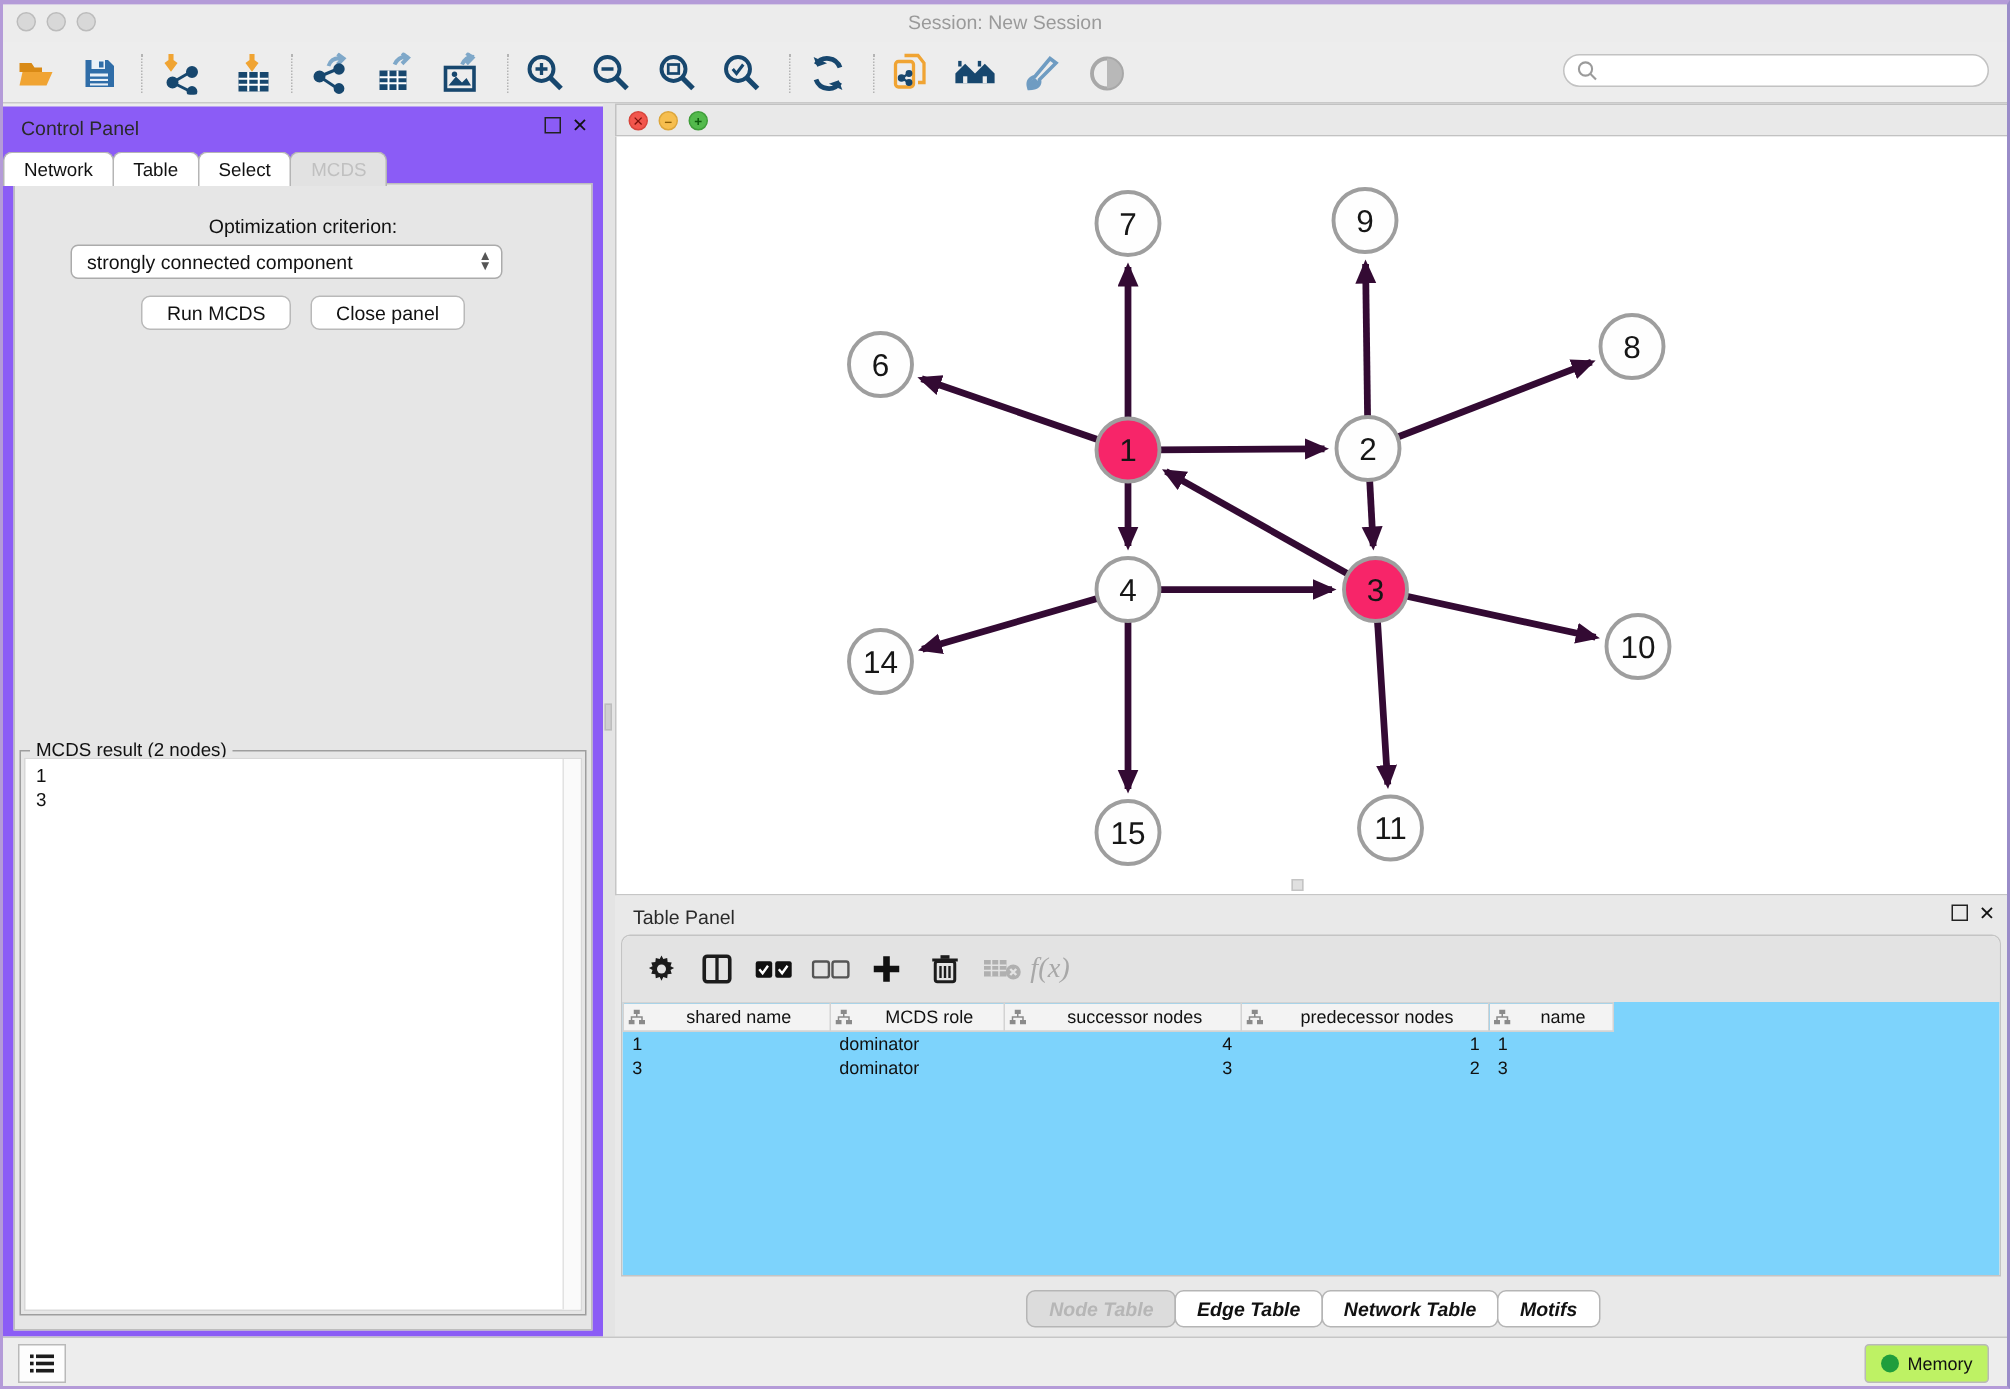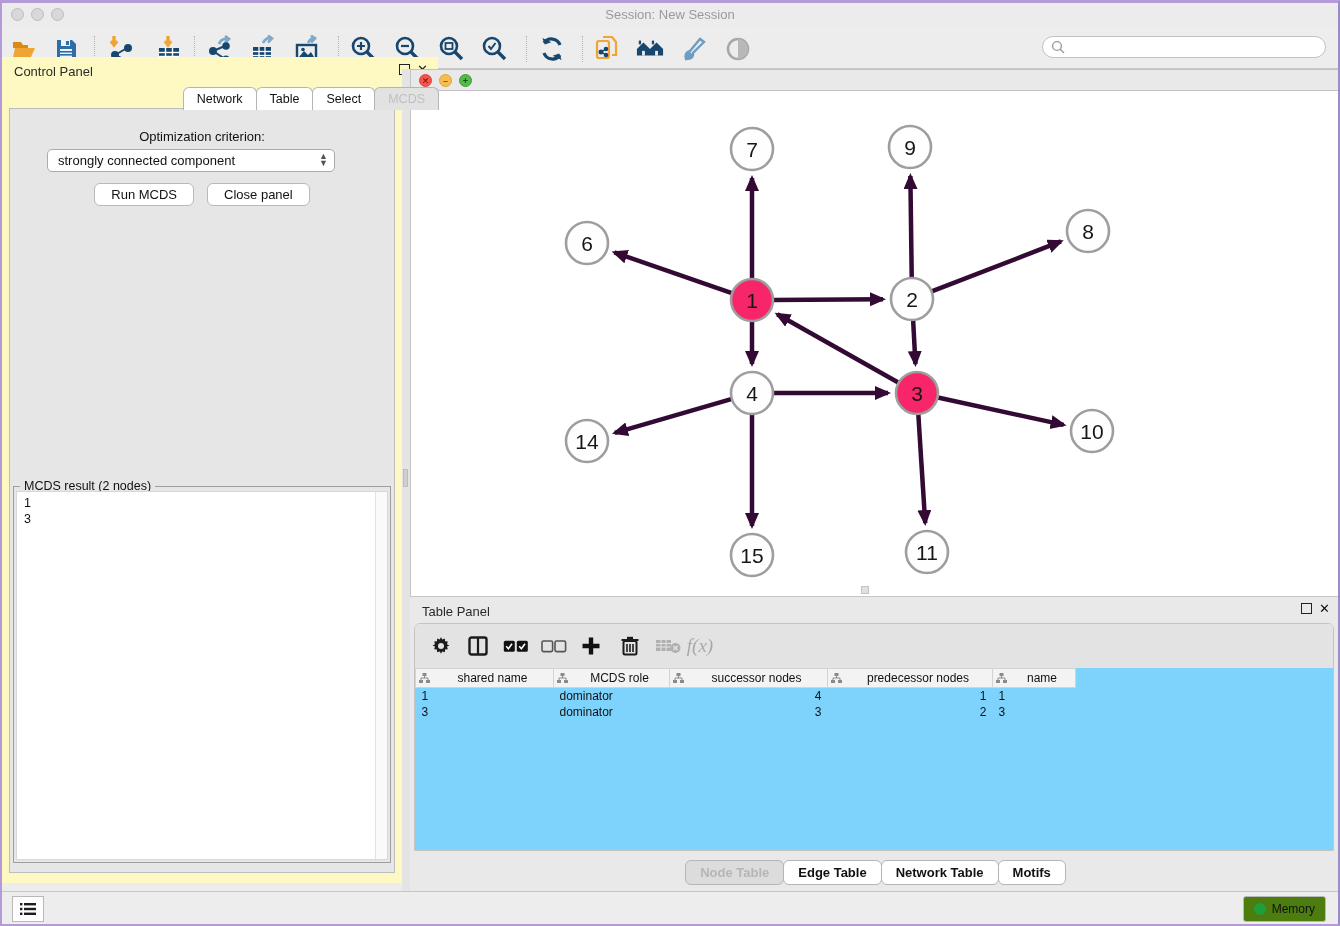--- a/index.html
+++ b/index.html
@@ -16,27 +16,27 @@
   .traffic{position:absolute;top:5px;width:13px;height:13px;border-radius:50%;}
   .traffic.inactive{background:#d8d8d8;border:1px solid #bcbcbc;box-sizing:border-box;}
   .win-title{position:absolute;top:4px;left:0;width:100%;text-align:center;font-size:13px;color:#9a9a9a;}
   
   .toolbar{position:absolute;left:0;top:25px;width:100%;height:40px;background:#ededed;border-bottom:1px solid #c9c9c9;}
   .tb-icon{position:absolute;top:7px;width:28px;height:28px;display:flex;align-items:center;justify-content:center;cursor:default;}
   .tb-sep{position:absolute;top:8px;height:26px;width:0;border-left:1px dotted #b4b4b4;}
   .searchbox{position:absolute;right:12px;top:8px;width:284px;height:22px;background:#fff;border:1px solid #c2c2c2;border-radius:12px;display:flex;align-items:center;padding-left:8px;box-sizing:border-box;}
   .searchbox input{border:none;outline:none;flex:1;font-size:12px;background:transparent;margin-left:4px;}
   
-  .control-panel{position:absolute;left:0;top:54px;width:400px;height:826px;background:#fef9c3;padding-left:36px;}
+  .control-panel{position:absolute;left:0;top:68px;width:400px;height:826px;background:#8b5cf6;}
   .panel-header{position:absolute;left:0;top:0;width:100%;height:28px;}
   .panel-title{position:absolute;left:12px;top:7px;font-size:13px;color:#2a2a2a;}
   .panel-btns{position:absolute;right:10px;top:7px;display:flex;gap:7px;}
   .float-ico{width:11px;height:11px;border:1.6px solid #222;box-sizing:border-box;display:inline-block;}
   .close-ico{font-size:13px;font-weight:bold;color:#111;line-height:11px;}
-  .cp-tabs{position:absolute;left:0;top:30px;width:100%;display:flex;justify-content:flex-end;gap:0;}
+  .cp-tabs{position:absolute;left:0;top:30px;width:100%;display:flex;justify-content:flex-start;gap:0;}
   .tab{font-size:12.5px;padding:4px 13px;border:1px solid #b5b5b5;border-bottom:none;border-radius:6px 6px 0 0;background:#fff;color:#111;margin-right:-1px;position:relative;z-index:2;}
   .tab.active{background:#e2e2e2;color:#c0c0c0;z-index:1;}
   .cp-body{position:absolute;left:7px;top:51px;width:384px;height:763px;border:1px solid #bdbdbd;background:#e6e6e6;}
   .opt-label{position:absolute;left:0;top:20px;width:100%;text-align:center;font-size:13px;color:#111;}
   .cp-select{position:absolute;left:37px;top:40px;width:288px;height:23px;background:#fff;border:1px solid #ababab;border-radius:5px;font-size:13px;color:#111;display:flex;align-items:center;padding-left:10px;box-sizing:border-box;}
   .sel-stepper{position:absolute;right:6px;top:3px;display:flex;flex-direction:column;line-height:7px;font-size:9px;color:#555;}
   .cp-buttons{position:absolute;left:0;top:74px;width:100%;display:flex;justify-content:center;gap:13px;}
   .pushbtn{background:#fff;border:1px solid #b9b9b9;border-radius:6px;font-size:13px;color:#111;padding:3px 16px;height:23px;box-sizing:border-box;font-family:inherit;}
   .fieldset{position:absolute;left:3px;top:377px;width:376px;height:375px;border:1px solid #9e9e9e;background:#e6e6e6;}
   .fieldset-legend{position:absolute;left:6px;top:-8px;background:#e6e6e6;padding:0 4px;font-size:12.5px;color:#111;}
@@ -61,26 +61,26 @@
   .tp-ico{position:absolute;top:9px;width:26px;height:26px;display:flex;align-items:center;justify-content:center;}
   .fx{font-family:"Liberation Serif","DejaVu Serif",serif;font-style:italic;font-size:19px;color:#a8a8a8;}
   .tp-table{position:absolute;left:0;top:44px;width:100%;bottom:0;background:#7dd3fc;}
   table.grid{border-collapse:collapse;table-layout:fixed;font-size:12px;color:#111;}
   table.grid th{background:#f3f3f3;border:1px solid #d3d3d3;font-weight:normal;height:18px;padding:0 3px;white-space:nowrap;overflow:hidden;}
   table.grid td{height:16px;padding:0 6px;white-space:nowrap;overflow:hidden;border:none;}
   .th-inner{display:flex;align-items:center;gap:5px;justify-content:flex-start;}
   .th-label{flex:1;text-align:center;}
   .al{text-align:left;} .ar{text-align:right;}
   .tp-tabs{position:absolute;left:0;bottom:10px;width:100%;display:flex;justify-content:center;}
-  .tp-tabs .tab{border-radius:6px 6px 6px 6px;border-bottom:1px solid #b5b5b5;border-radius:6px;padding:4px 14px;font-size:13px;font-weight:bold;}
+  .tp-tabs .tab{border-radius:6px 6px 6px 6px;border-bottom:1px solid #b5b5b5;border-radius:6px;padding:4px 14px;font-size:13px;font-weight:bold;font-style:italic;}
   .tp-tabs .tab.active{background:#dcdcdc;color:#b6b6b6;font-weight:bold;}
   
   .statusbar{position:absolute;left:0;bottom:0;width:100%;height:32px;background:#ededed;border-top:1px solid #c6c6c6;}
   .sb-left-btn{position:absolute;left:10px;top:4px;width:30px;height:24px;background:#fdfdfd;border:1px solid #b9b9b9;display:flex;align-items:center;justify-content:center;}
-  .memory-btn{position:absolute;right:12px;top:4px;height:24px;background:#4d7c0f;border:1px solid #b9b9b9;border-radius:3px;display:flex;align-items:center;gap:6px;padding:0 10px;font-size:12px;color:#111;}
+  .memory-btn{position:absolute;right:12px;top:4px;height:24px;background:#bef264;border:1px solid #b9b9b9;border-radius:3px;display:flex;align-items:center;gap:6px;padding:0 10px;font-size:12px;color:#111;}
   .green-dot{width:12px;height:12px;border-radius:50%;background:#1f9e3c;}
   svg{display:block;}
 </style>
 </head>
 <body>
 
 <div class="titlebar">
   <span class="traffic inactive" style="left:9px"></span>
   <span class="traffic inactive" style="left:29px"></span>
   <span class="traffic inactive" style="left:49px"></span>

